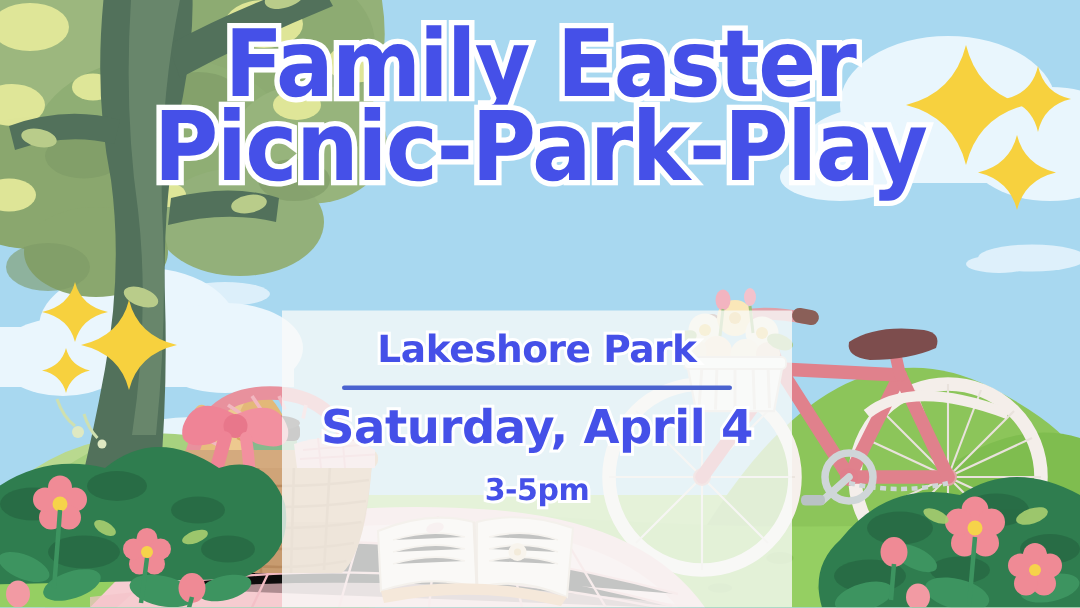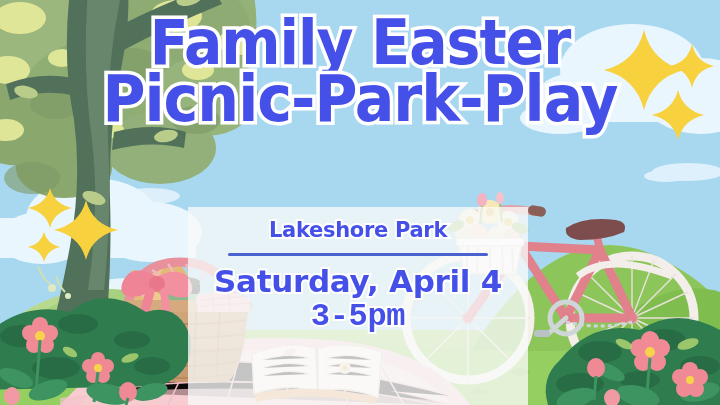--- a/index.html
+++ b/index.html
@@ -48,27 +48,27 @@
   }
   .card-line{
     font-family:"DejaVu Sans", sans-serif;
     font-weight:bold;
     color:#4550e8;
     -webkit-text-stroke:4px #ffffff;
     paint-order:stroke fill;
     line-height:1.12;
     letter-spacing:-0.3px;
   }
-  .venue{font-size:21px;}
+  .venue{font-size:25px;}
   .divider{
     width:260px;height:3px;background:#4a62cf;
     margin:10px auto 8px auto;border-radius:2px;
   }
   .date{font-size:31px;}
-  .time{font-size:32px;margin-top:1px;font-family:Liberation Mono, monospace;}
+  .time{font-size:20px;margin-top:12px;}
 </style>
 </head>
 <body>
 
 <div id="poster">
 
   <svg class="layer" viewBox="0 0 720 405" width="720" height="405">
 
     <rect x="0" y="0" width="720" height="405" fill="#a8d8f0"></rect>
 

